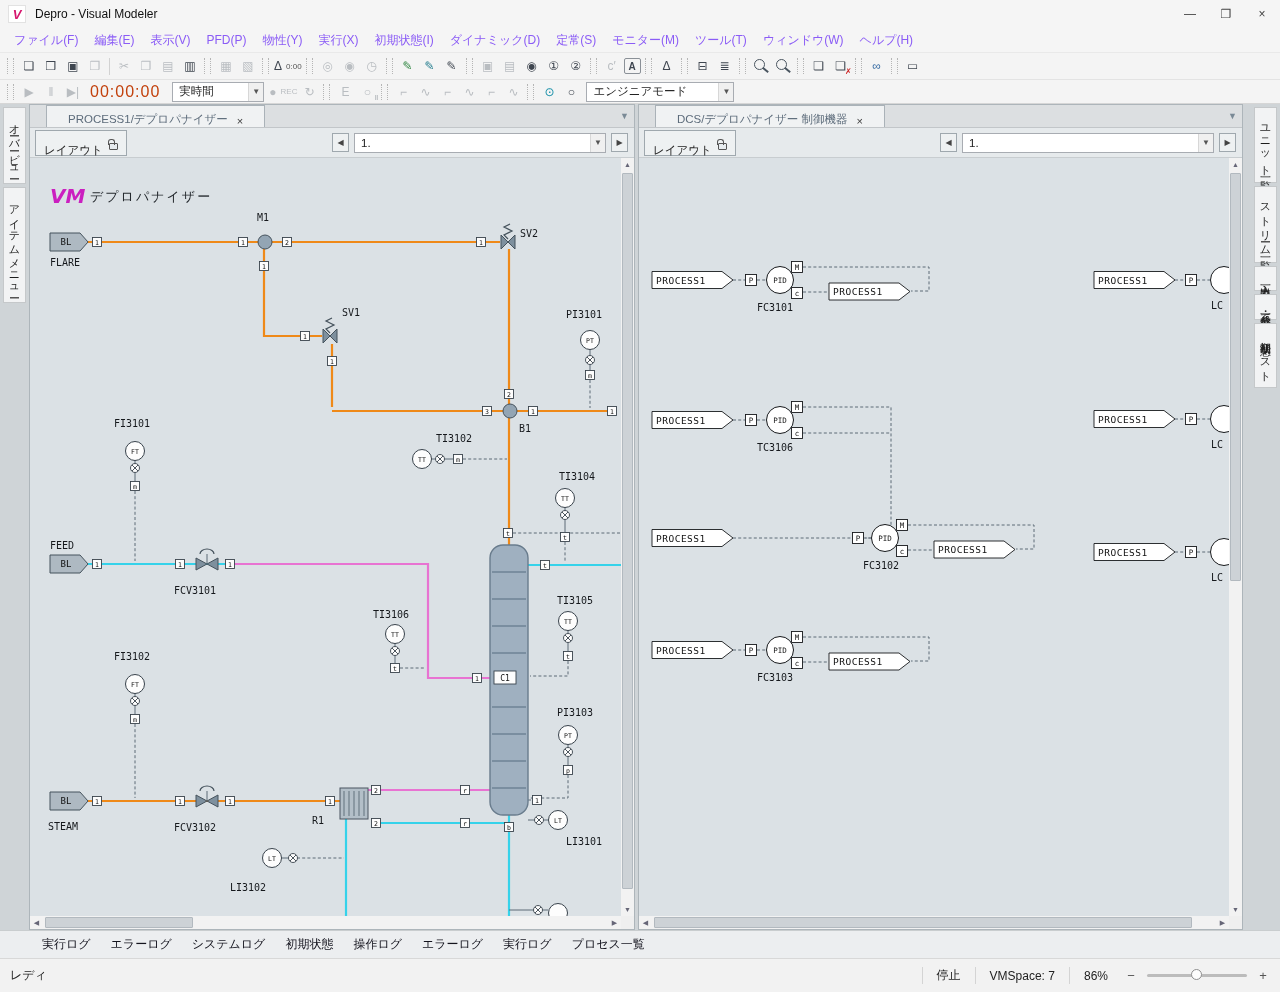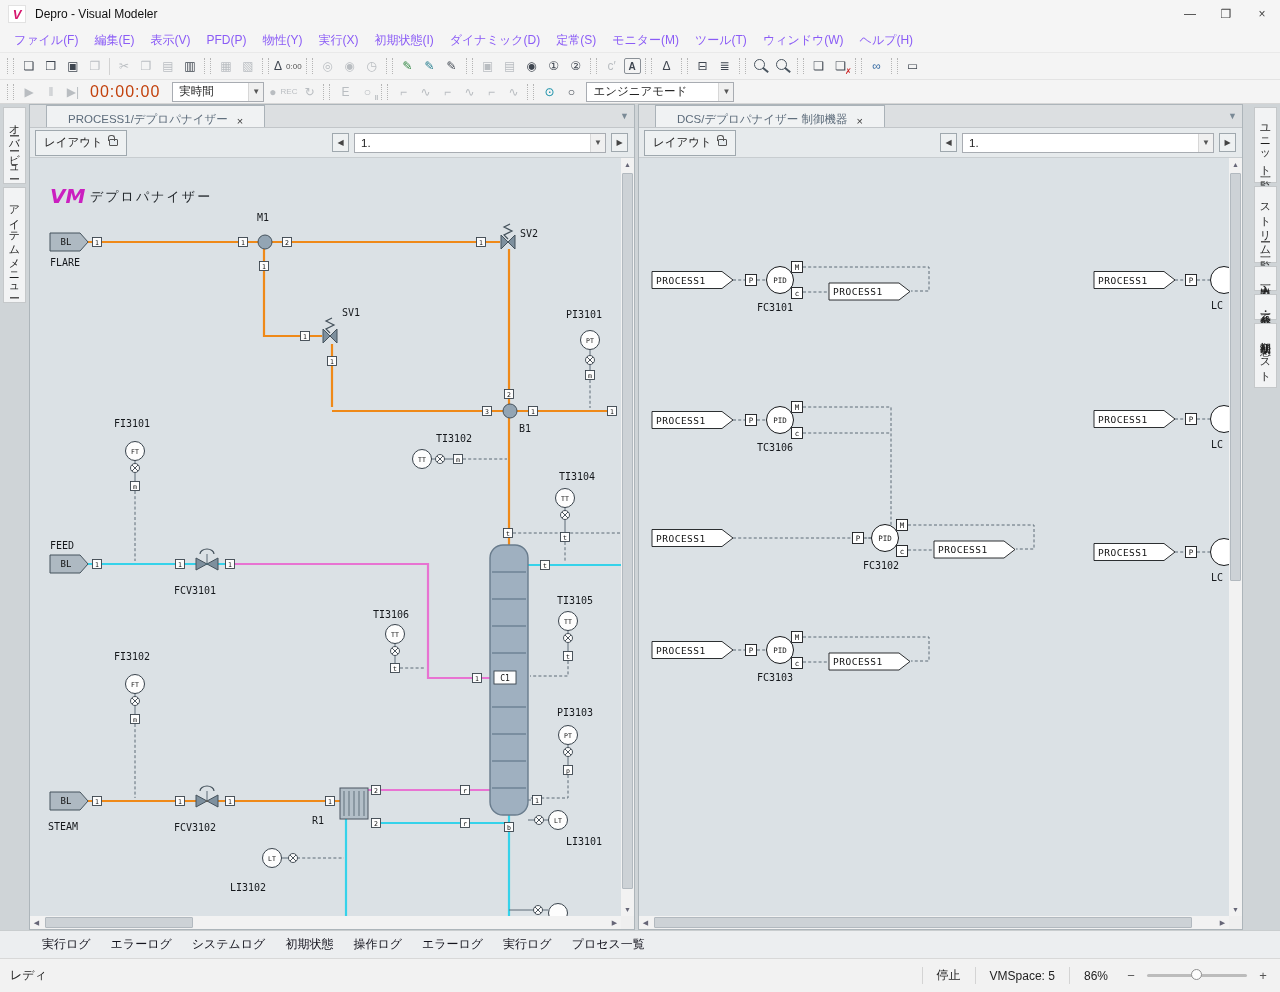--- a/index.html
+++ b/index.html
@@ -45,21 +45,21 @@
 
 
 .pane{position:absolute;top:0;height:826px;background:#eceff1;border:1px solid #adb5ba}
 .pane.leftp{left:29px;width:606px}
 .pane.rightp{left:638px;width:605px}
 .tabstrip{position:absolute;left:0;top:0;right:0;height:23px;background:#dcdfe1;border-bottom:1px solid #c2c6c9;display:flex;align-items:flex-end}
 .doc-tab{height:22px;margin-left:16px;background:#f0f2f3;border:1px solid #aab2b8;border-bottom:none;display:flex;align-items:flex-end;padding:0 21px;color:#5d6c7b;font-size:11.5px;white-space:nowrap}
 .doc-tab .tab-close{margin-left:9px;color:#3c3c3c;font-size:11px}
 .strip-arrow{margin-left:auto;margin-right:5px;color:#7a8a96;font-size:9px;align-self:center}
 .pane-toolbar{position:absolute;left:0;top:23px;right:0;height:30px;background:#e6eaec;border-bottom:1px solid #c8cdd0;display:flex;align-items:center;padding:0 5px}
-.layout-btn{height:16px;border:1px solid #9fa8ae;background:#eef1f2;display:flex;align-items:center;padding:12px 8px;font-size:11.5px;color:#222}
+.layout-btn{height:16px;border:1px solid #9fa8ae;background:#eef1f2;display:flex;padding:12px 8px;font-size:11.5px;color:#222}
 .lock{display:inline-block;width:9px;height:7px;border:1px solid #555;border-radius:1px;margin-left:6px;position:relative;background:#e7ecef}
 .lock::before{content:"";position:absolute;left:-2px;top:-5px;width:5px;height:5px;border:1px solid #555;border-bottom:none;border-radius:3px 3px 0 0}
 .nav-group{margin-left:auto;display:flex;align-items:center}
 .nav-btn{width:17px;height:19px;border:1px solid #9fa8ae;background:#eef1f2;display:flex;align-items:center;justify-content:center;font-size:8px;color:#444;margin:0 1px}
 .page-combo{width:252px}
 .canvas{position:absolute;left:0;top:53px;right:13px;bottom:13px;background:#dbe1e5;overflow:hidden}
 .canvas-svg{display:block}
 
 
 .vscroll{position:absolute;right:0;top:53px;bottom:13px;width:13px;background:#f2f2f2;display:flex;flex-direction:column;align-items:center}
@@ -1013,21 +1013,21 @@
     <span class="bottom-tab">実行ログ</span>
     <span class="bottom-tab">プロセス一覧</span>
   </div>
 
 <div class="statusbar">
   <span class="sb-item" style="padding-left:2px">レディ</span>
   <div class="sb-right">
     <span class="sb-sep"></span>
     <span class="sb-item">停止</span>
     <span class="sb-sep"></span>
-    <span class="sb-item">VMSpace: 5</span>
+    <span class="sb-item">VMSpace: 7</span>
     <span class="sb-sep"></span>
     <span class="sb-item">86%</span>
     <span class="zoom-btn">−</span>
     <div class="zoom-slider">
         <span class="zoom-thumb"></span>
       </div>
     <span class="zoom-btn">+</span>
   </div>
 </div>
 

